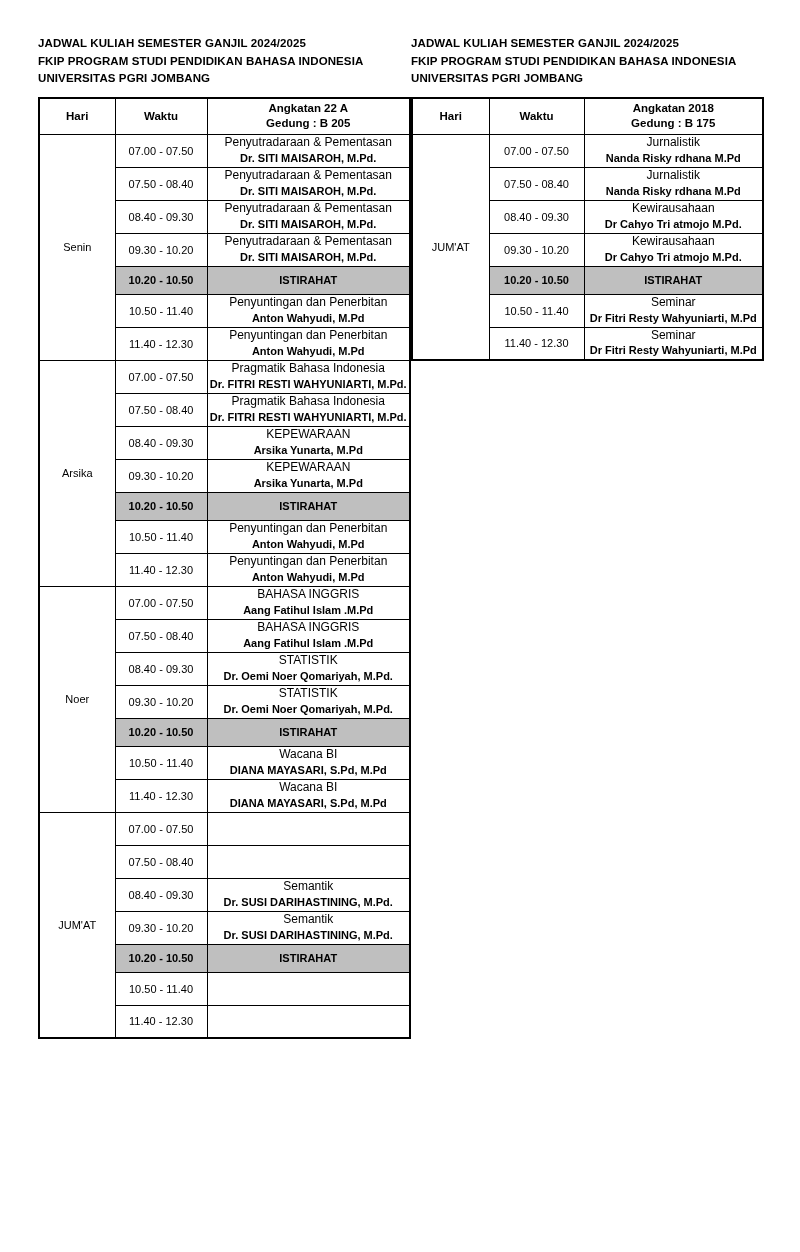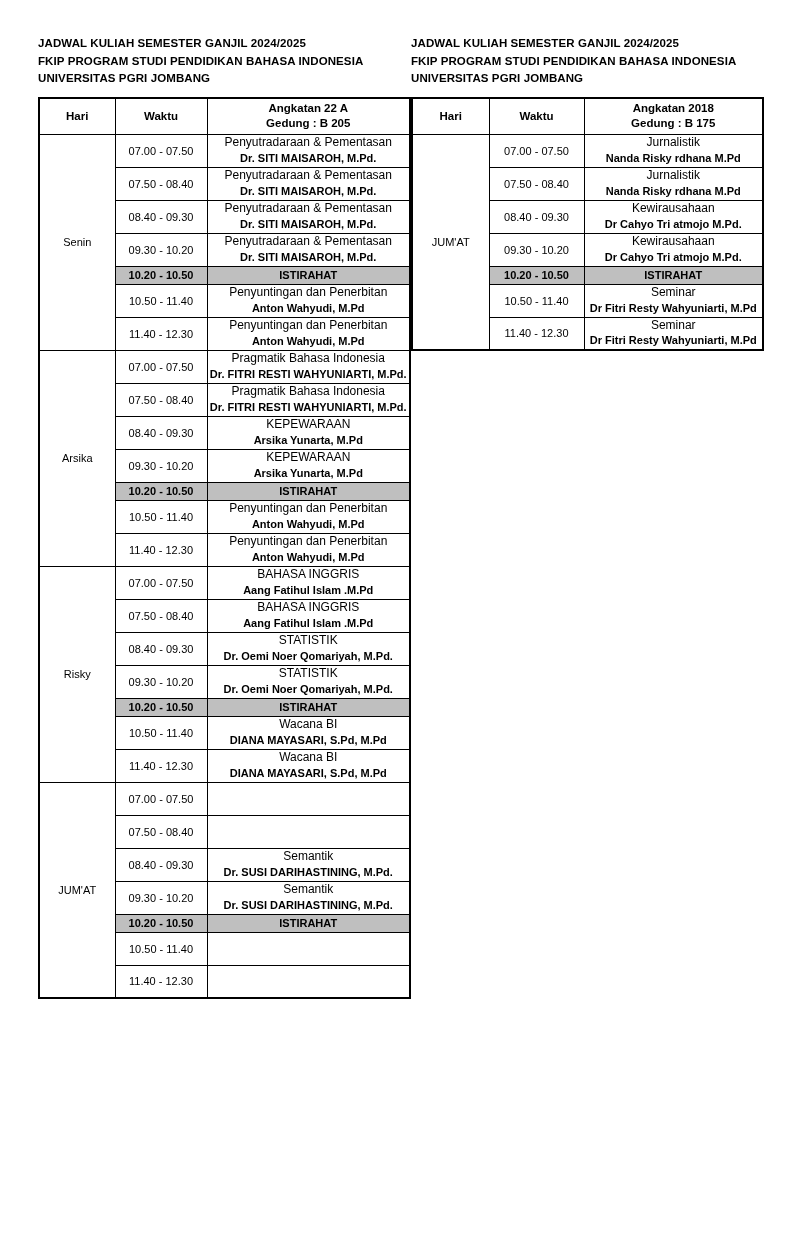--- a/index.html
+++ b/index.html
@@ -41,21 +41,21 @@
     border:1px solid var(--border-color,#000);
     padding:0;
     text-align:center;
     vertical-align:middle;
     font-size:11px;
     overflow:hidden;
   }
   tr.head-row { height:36px; }
   .sched th { font-weight:bold; font-size:11.5px; line-height:15px; }
   tr.class-row { height:33px; }
-  tr.break-row { height:18px; }
+  tr.break-row { height:28px; }
 
   td.day-cell  { font-size:11px; }
   td.time-cell { font-size:11px; }
   .subject  { font-size:12px; line-height:15.5px; font-weight:normal; }
   .lecturer { font-size:11px; line-height:15.5px; font-weight:bold; }
 
   tr.break-row td.time-cell,
   tr.break-row td.course-cell {
     background:var(--break-bg,#BFBFBF);
     font-weight:bold;
@@ -188,21 +188,21 @@
           </td>
         </tr>
         <tr class="class-row">
           <td class="time-cell">11.40 - 12.30</td>
           <td class="course-cell">
             <div class="subject">Penyuntingan dan Penerbitan</div>
             <div class="lecturer">Anton Wahyudi, M.Pd</div>
           </td>
         </tr>
         <tr class="class-row">
-          <td class="day-cell" rowspan="7">Risky</td>
+          <td class="day-cell" rowspan="7">Noer</td>
           <td class="time-cell">07.00 - 07.50</td>
           <td class="course-cell">
             <div class="subject">BAHASA INGGRIS</div>
             <div class="lecturer">Aang Fatihul Islam .M.Pd</div>
           </td>
         </tr>
         <tr class="class-row">
           <td class="time-cell">07.50 - 08.40</td>
           <td class="course-cell">
             <div class="subject">BAHASA INGGRIS</div>

